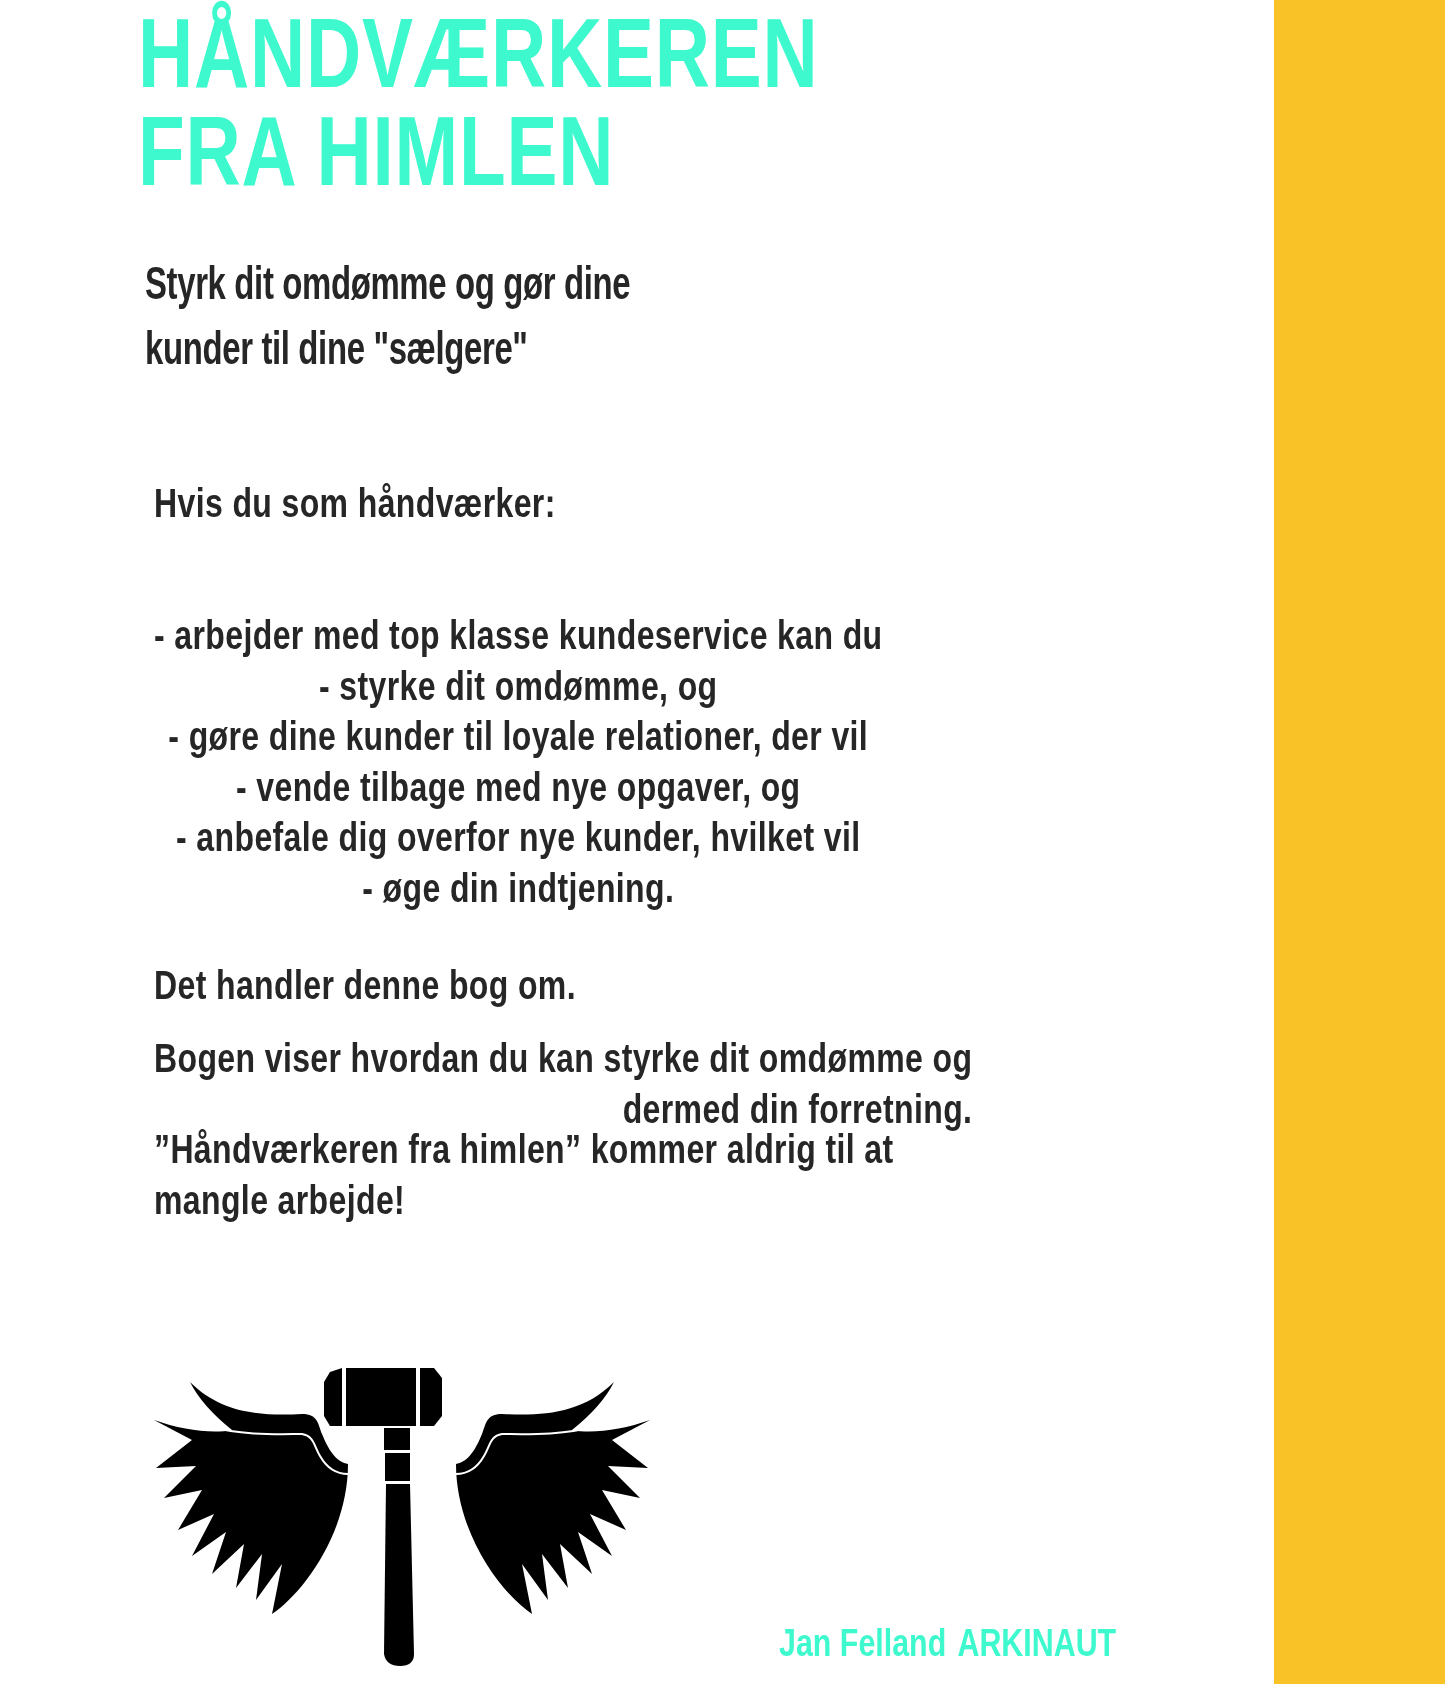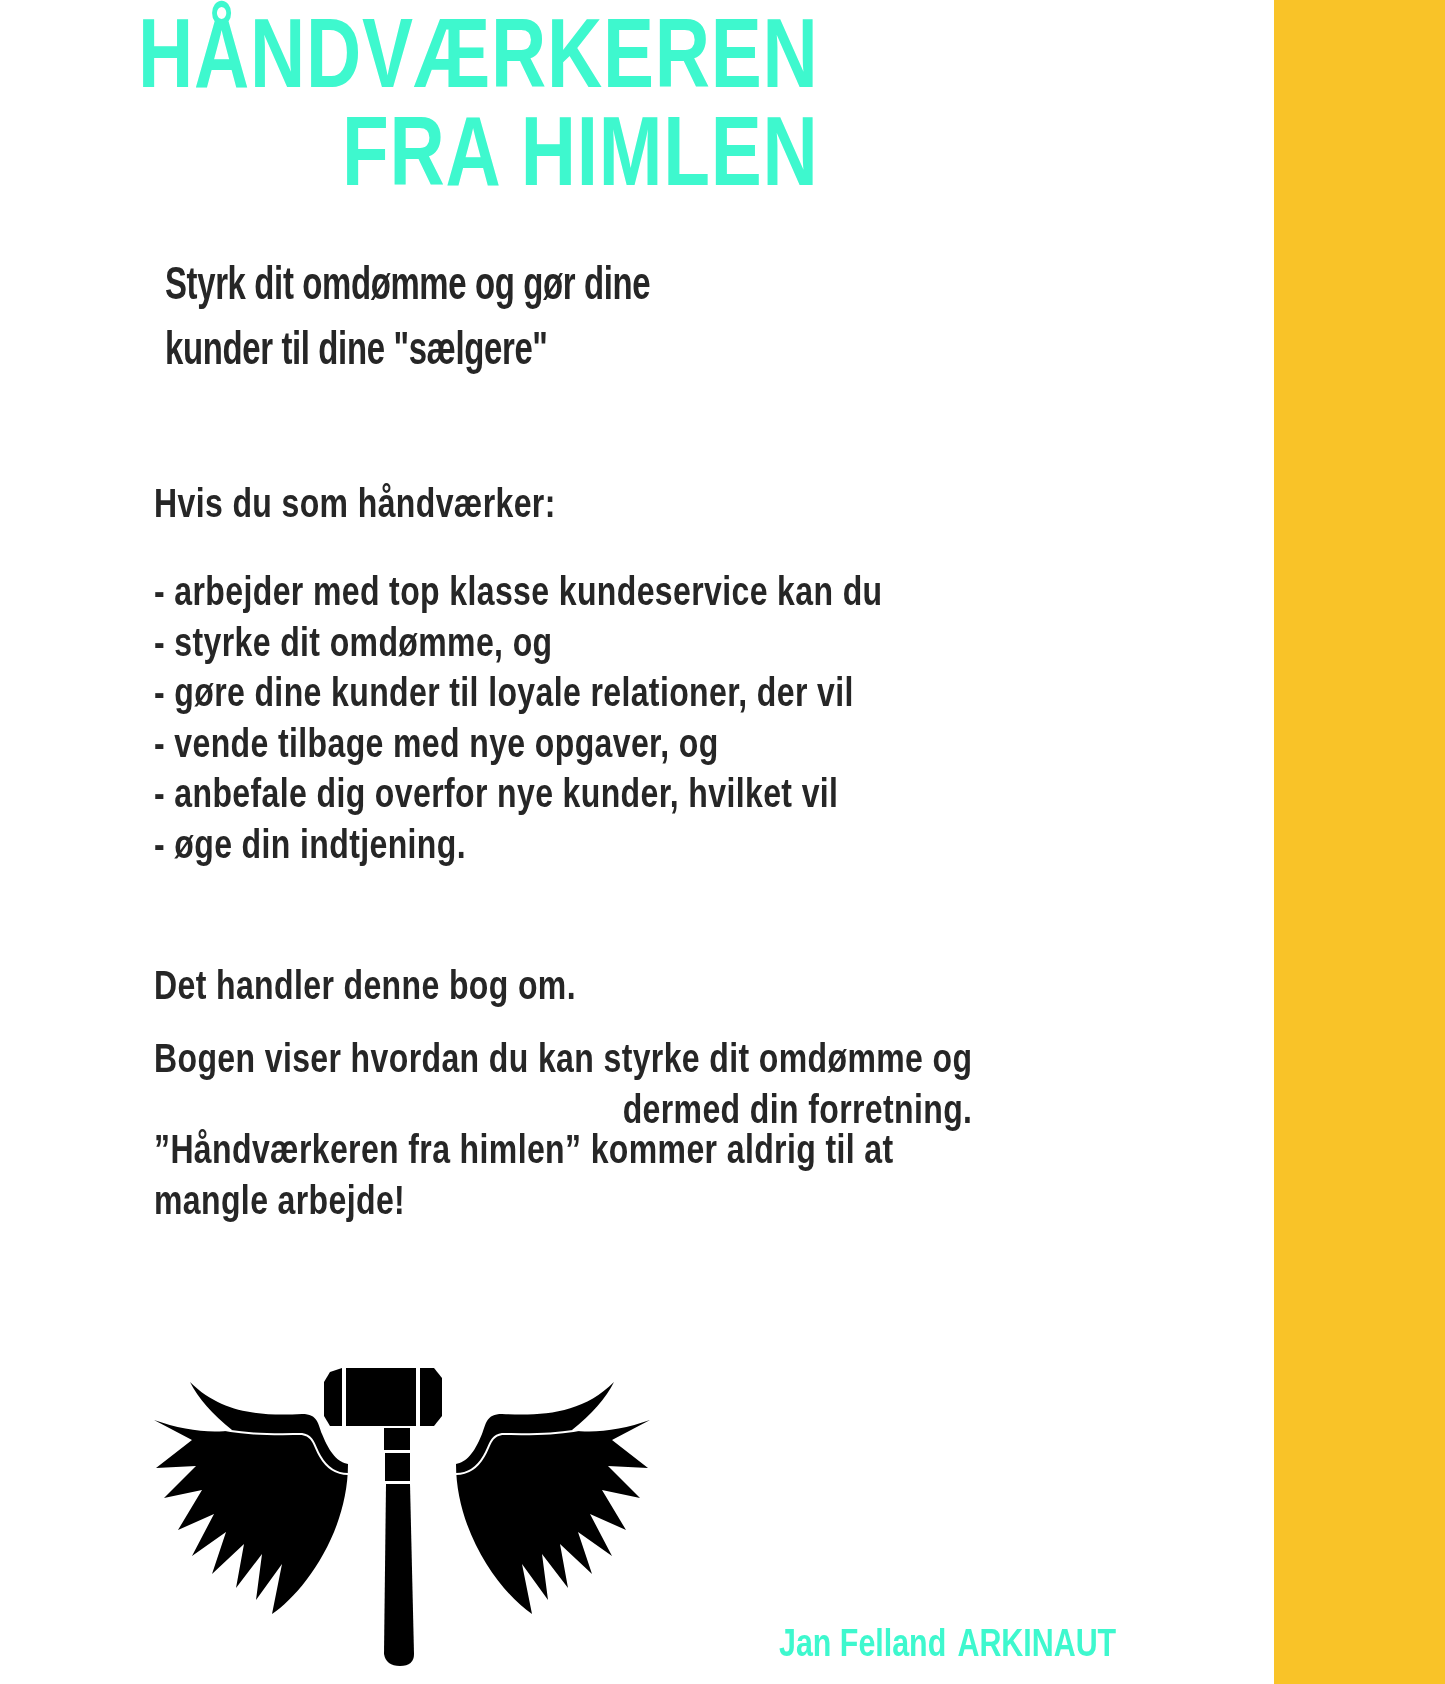--- a/index.html
+++ b/index.html
@@ -9,26 +9,25 @@
     font-family: "Liberation Sans", "DejaVu Sans", sans-serif;
   }
   .side-band {
     position: absolute; left: 1274px; top: 0; width: 171px; height: 1684px;
     background: #F9C328;
   }
   .title {
     position: absolute; left: 138px; top: 4px;
     color: #3EF8CE; font-weight: bold; font-size: 98px; line-height: 98px;
     letter-spacing: 1px;
-    text-align: right;
   }
   .title .line { display: block; transform: scaleX(0.78); transform-origin: 0 0; white-space: nowrap; }
   .subtitle {
     position: absolute; left: 145px; top: 250px;
-    color: #262626; font-weight: bold; font-size: 47px; line-height: 65px; margin-left: 20px;
+    color: #262626; font-weight: bold; font-size: 47px; line-height: 65px;
   }
   .subtitle .line { display: block; transform: scaleX(0.70); transform-origin: 0 0; white-space: nowrap; letter-spacing: -0.5px; }
   .body-text {
     position: absolute; left: 146px;
     color: #262626; font-weight: bold; font-size: 41px; line-height: 50.5px; margin-left: 8px;
   }
   .body-text .line { display: block; transform: scaleX(0.78); transform-origin: 0 0; white-space: nowrap; letter-spacing: 0.5px; }
   .author {
     position: absolute; left: 779px; top: 1621px;
     color: #3EF8CE; font-weight: bold; font-size: 38px; line-height: 44px;
@@ -50,21 +49,21 @@
 
 <div class="subtitle">
   <span class="line">Styrk dit omdømme og gør dine</span>
   <span class="line">kunder til dine "sælgere"</span>
 </div>
 
 <div class="body-text" style="top:478px;">
   <span class="line">Hvis du som håndværker:</span>
 </div>
 
-<div class="body-text" style="top:566px;">
+<div class="body-text" style="top:610px;text-align:center;">
   <span class="line">- arbejder med top klasse kundeservice kan du</span>
   <span class="line">- styrke dit omdømme, og</span>
   <span class="line">- gøre dine kunder til loyale relationer, der vil</span>
   <span class="line">- vende tilbage med nye opgaver, og</span>
   <span class="line">- anbefale dig overfor nye kunder, hvilket vil</span>
   <span class="line">- øge din indtjening.</span>
 </div>
 
 <div class="body-text" style="top:960px;">
   <span class="line">Det handler denne bog om.</span>

